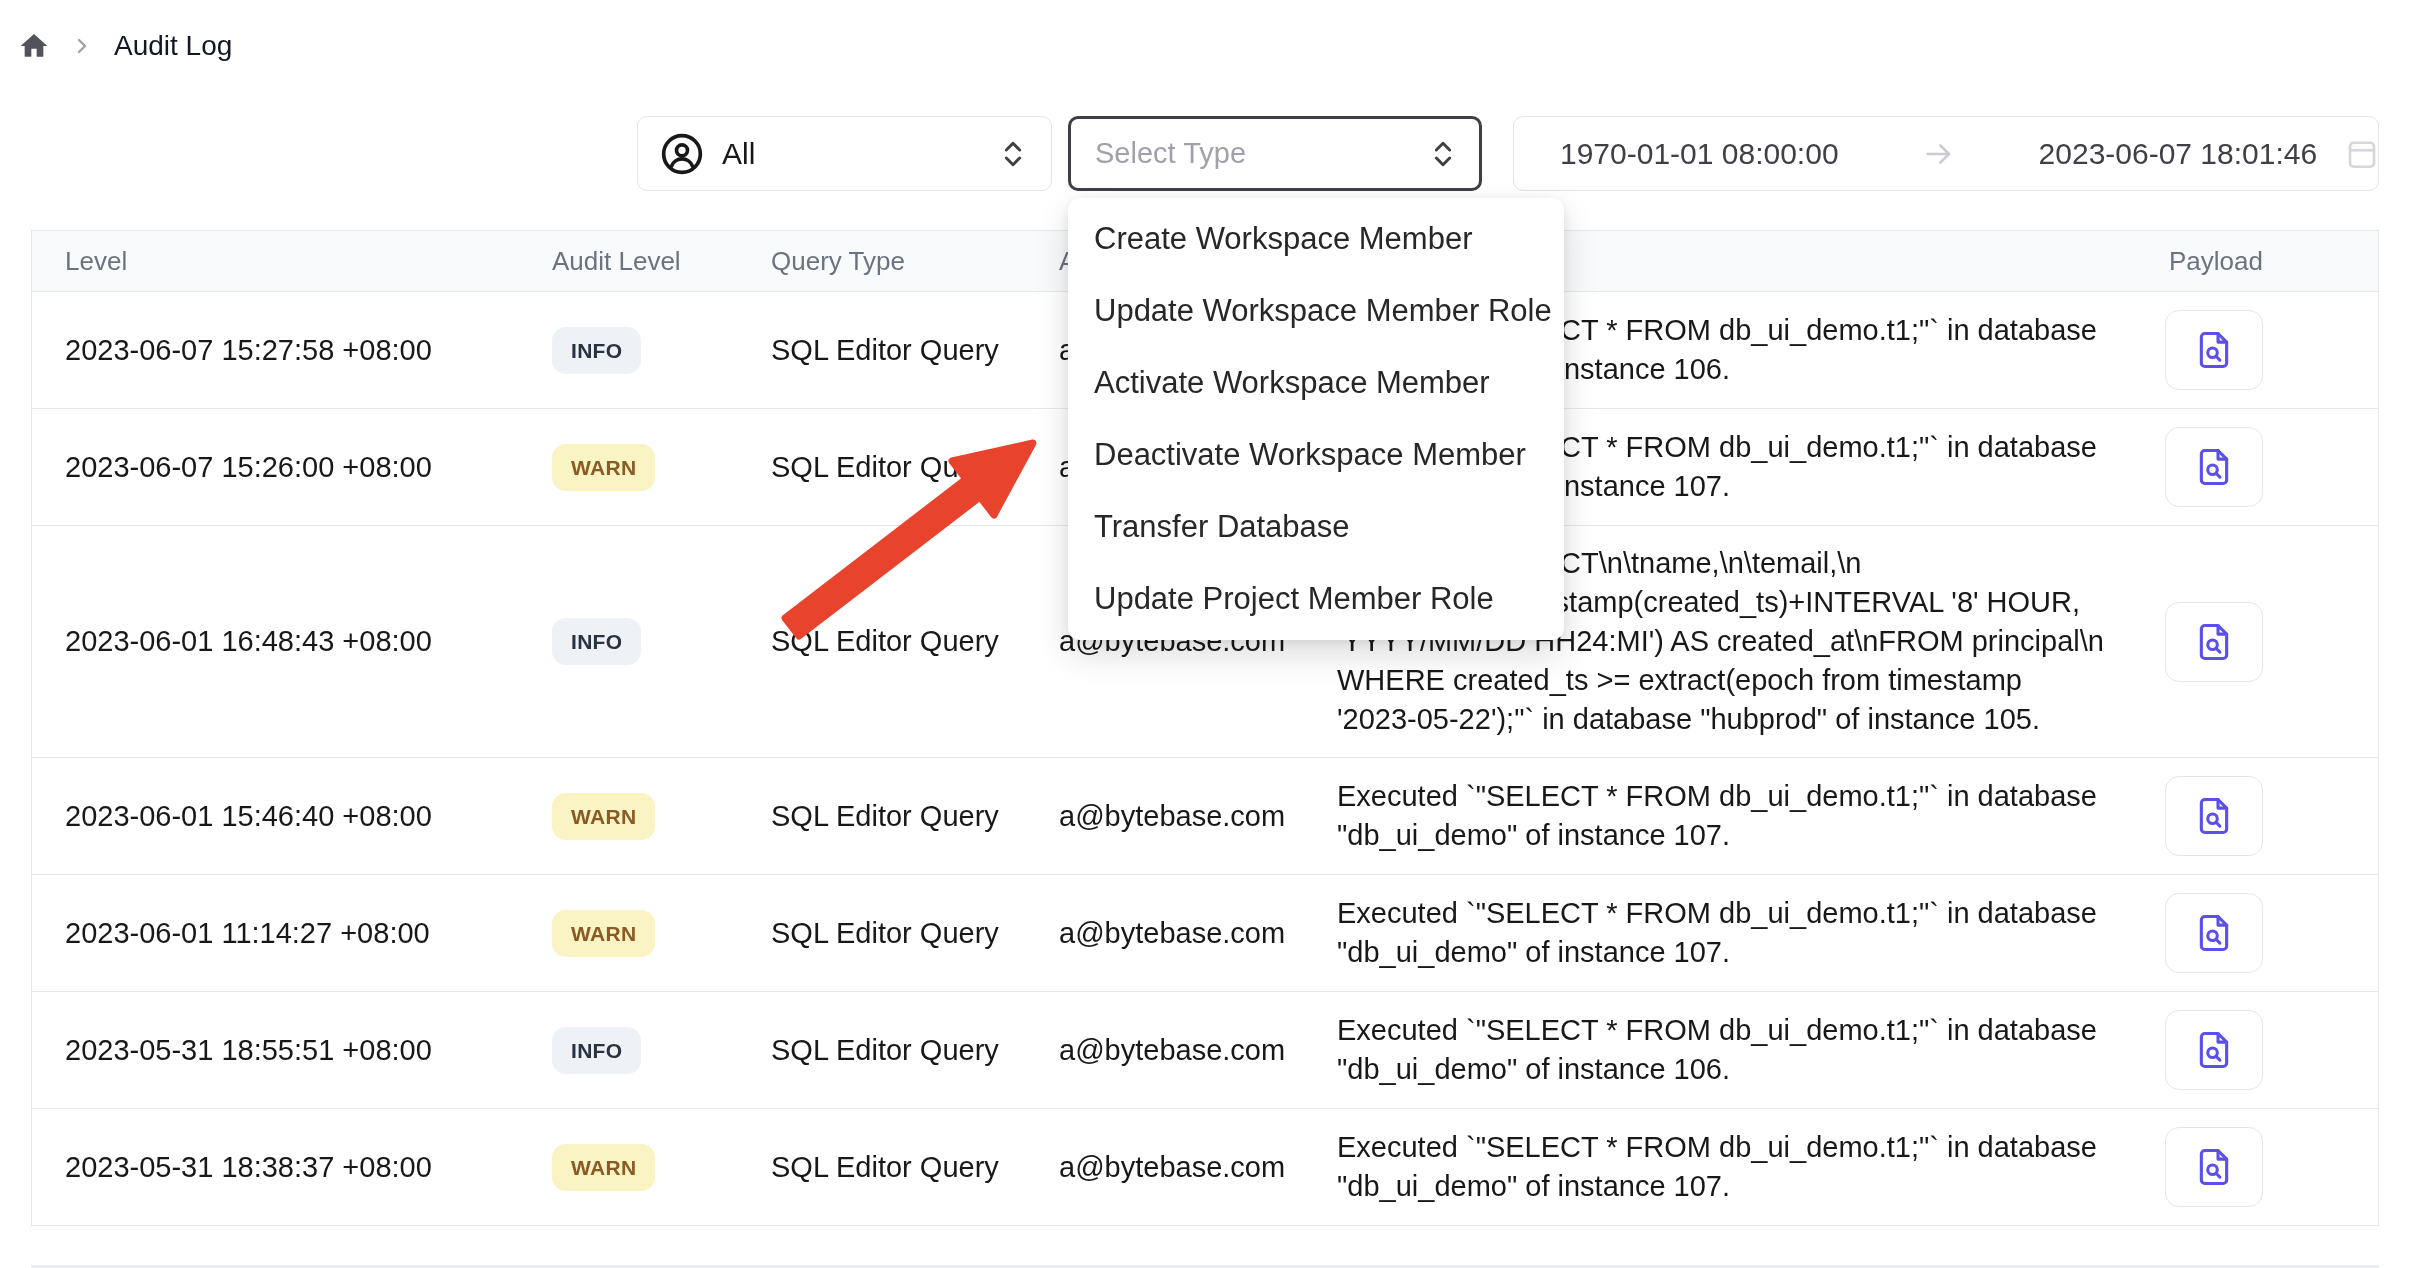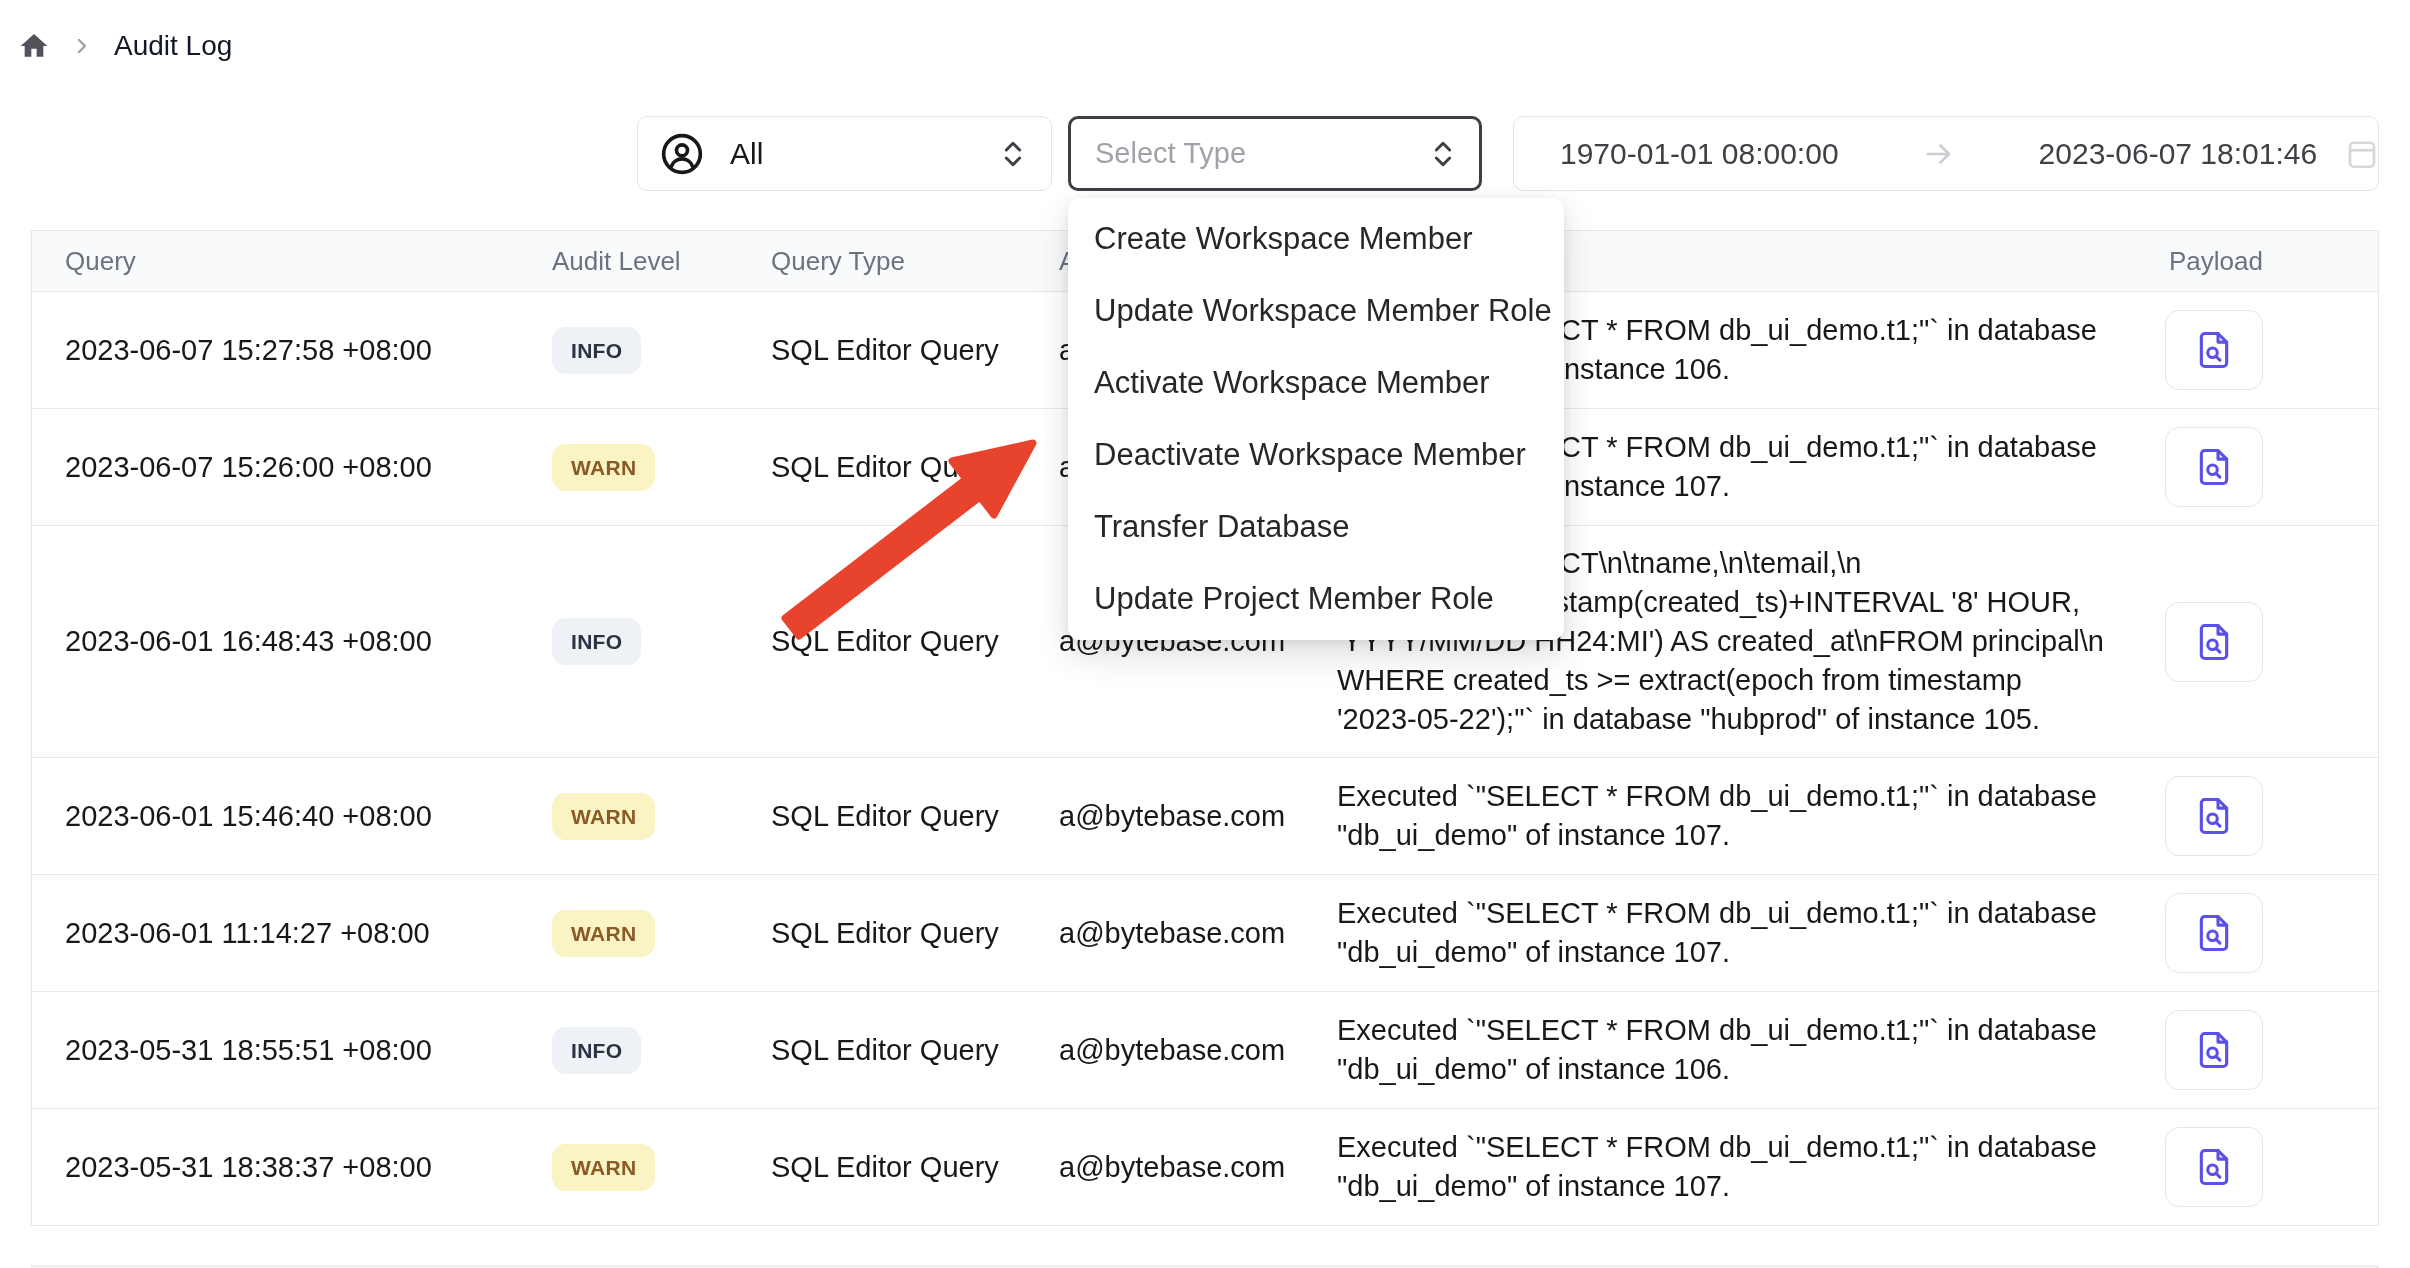--- a/index.html
+++ b/index.html
@@ -10,21 +10,21 @@
   
   .breadcrumb { position:absolute; left:18px; top:26px; height:40px; display:flex; align-items:center; }
   .bc-home { width:32px; height:32px; }
   .bc-chev { width:24px; height:24px; margin-left:20px; }
   .bc-title { margin-left:20px; font-size:28px; font-weight:500; color:#111827; }
 
   
   .fselect { position:absolute; top:116px; height:75px; display:flex; align-items:center; background:#fff; border-radius:10px; }
   .all-select { left:637px; width:415px; border:1.5px solid #e4e4e7; padding:0 22px; }
   .user-circle-icon { width:44px; height:44px; }
-  .all-label { margin-left:26px; font-size:30px; color:#18181b; }
+  .all-label { margin-left:18px; font-size:30px; color:#18181b; }
   .chevrons-icon { width:32px; height:32px; margin-left:auto; }
   .type-select { left:1068px; width:414px; border:3px solid #3f3f46; padding:0 20px 0 24px;gap:9px; }
   .type-ph { font-size:29px; color:#a1a1aa; }
   .date-range { position:absolute; top:116px; left:1513px; width:866px; height:75px; border:1.5px solid #e4e4e7; border-radius:10px; display:flex; align-items:center; padding:0 30px 0 46px; background:#fff;gap:27px; }
   .dr-text { font-size:30px; color:#3f3f46; white-space:nowrap; }
   .dr-arrow { width:34px; height:34px; margin:0 56px; flex:none; }
   .dr-cal { width:36px; height:36px; margin-left:auto; flex:none; }
 
   
   .audit-table { position:absolute; left:31px; top:230px; width:2348px; border-left:1px solid #e6e8ec; border-right:1px solid #e6e8ec; }
@@ -99,21 +99,21 @@
     </svg>
     <span class="dr-text">2023-06-07 18:01:46</span>
     <svg class="dr-cal" viewBox="0 0 24 24" fill="none" stroke="#d6d7db" stroke-width="1.8" stroke-linejoin="round">
       <rect x="4" y="4.5" width="16" height="16" rx="2.5"></rect>
         <path d="M4 9.5h16"></path>
     </svg>
   </div>
 
   <div class="audit-table">
     <div class="thead">
-      <div class="th th-time">Query</div>
+      <div class="th th-time">Level</div>
       <div class="th">Audit Level</div>
       <div class="th">Query Type</div>
       <div class="th">Actor</div>
       <div class="th">Comment</div>
       <div class="th th-payload">Payload</div>
     </div>
     <div class="tbody">
         <div class="tr">
       <div class="td td-time">2023-06-07 15:27:58 +08:00</div>
       <div class="td td-level">

